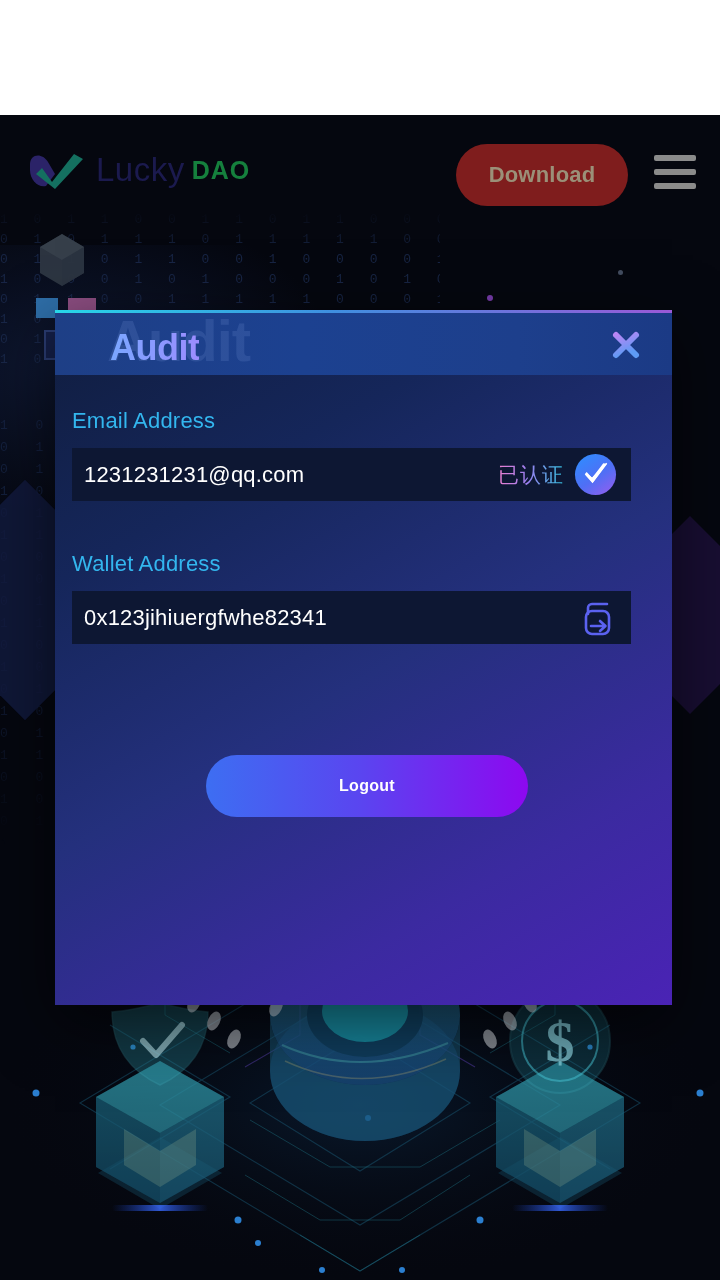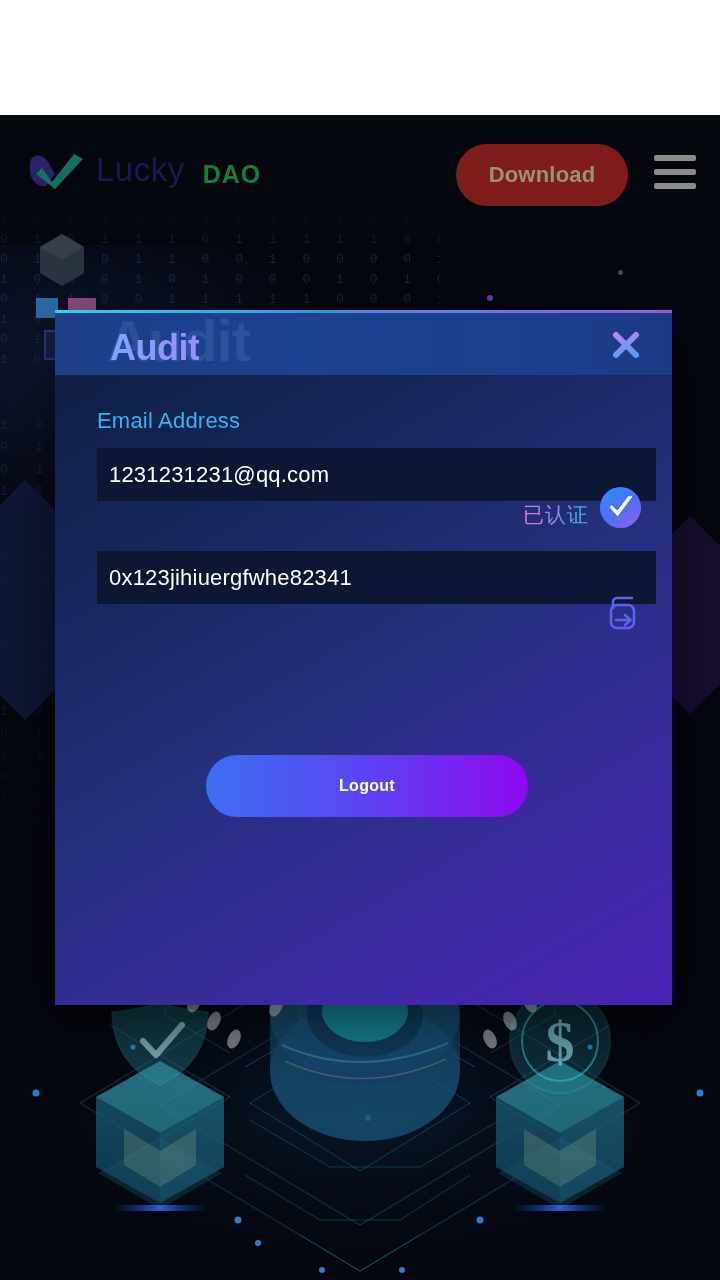--- a/index.html
+++ b/index.html
@@ -63,21 +63,21 @@
   #dot-violet { left:487px; top:180px; width:6px; height:6px; background:#8b45c6; opacity:.85; }
   #dot-grey   { left:618px; top:155px; width:5px; height:5px; background:#5c6a82; opacity:.7; }
 
   
   #header {
     position:absolute; left:0; top:0; width:720px; height:110px;
     display:flex; align-items:center; z-index:20;
   }
   #logo-wrap { display:flex; align-items:center; margin-left:28px; gap:12px; }
   #logo-mark { width:56px; height:40px; flex:none; }
-  #logo-text { display:flex; align-items:flex-end; gap:18px; }
+  #logo-text { display:flex; align-items:center; gap:7px; }
   #logo-lucky {
     font-size:33px; font-weight:400; letter-spacing:.5px;
     color:#1b1a4e;
   }
   #logo-dao {
     font-size:25px; font-weight:700; letter-spacing:1px;
     color:#15803d;
   }
 
   #download-btn {
@@ -127,36 +127,36 @@
     background:linear-gradient(90deg,#7aa7ff 0%, #9b8cff 100%);
     -webkit-background-clip:text; background-clip:text; color:transparent;
     white-space:nowrap;
   }
   #modal-close {
     position:absolute; right:28px; top:14px;
     width:36px; height:36px; cursor:pointer; background:none; border:none; padding:0;
     display:flex; align-items:center; justify-content:center;
   }
 
-  #modal-body { position:absolute; left:0; top:65px; width:100%; bottom:0; padding:33px 42px 0; }
+  #modal-body { position:absolute; left:0; top:65px; width:100%; bottom:0; padding:33px 17px 0; }
 
   .field-label {
     font-size:22px; font-weight:400; color:#33b6ee;
     letter-spacing:.2px; margin-bottom:14px;
   }
   .field-box {
     position:relative; height:53px; width:559px;
     background:#0d1733;
     display:flex; align-items:center;
   }
   .field-value {
     font-size:22px; color:#ffffff; margin-left:12px;
     letter-spacing:.2px; white-space:nowrap;
   }
-  .field-right { position:absolute; right:14px; top:0; height:53px; display:flex; align-items:flex-end; gap:10px;margin-top:28px; }
+  .field-right { position:absolute; right:14px; top:0; height:53px; display:flex; align-items:center; gap:10px; }
 
   #verified-text {
     font-size:21px; font-weight:400;
     background:linear-gradient(90deg,#e97fd0 0%, #9a7ff0 45%, #35c9e8 100%);
     -webkit-background-clip:text; background-clip:text; color:transparent;
     letter-spacing:1px;
   }
   #verified-badge { width:43px; height:43px; flex:none; }
   #copy-btn { width:40px; height:40px; background:none; border:none; padding:0; cursor:pointer; }
 
@@ -407,20 +407,21 @@
             </defs>
             <circle cx="22" cy="22" r="21" fill="url(#badgeG)"></circle>
             <path d="M11 22 L19 31 L34 11 L33 10 L18.5 25 L12.5 20.5 Z" fill="#ffffff"></path>
             <path d="M11.5 21 L19 30.5 L33.5 11 L30 10.5 L18.5 25.5 L13 19.5 Z" fill="#ffffff"></path>
           </svg>
         </div>
       </div>
 
       <div id="field-gap"></div>
 
+      <div class="field-label">Wallet Address</div>
       <div class="field-box">
         <span class="field-value">0x123jihiuergfwhe82341</span>
         <div class="field-right">
           <button id="copy-btn">
             <svg viewBox="0 0 40 40" width="40" height="40">
               <path d="M11 16 L11 10 A4 4 0 0 1 15 6 L30 6" fill="none" stroke="#5b62f0" stroke-width="2.6" stroke-linecap="round"></path>
               <rect x="9" y="13" width="23" height="23" rx="6" fill="none" stroke="#5b62f0" stroke-width="2.6"></rect>
               <path d="M14 28 L28 28 M23 23 L28.5 28 L23 33" fill="none" stroke="#5b62f0" stroke-width="2.6" stroke-linecap="round" stroke-linejoin="round"></path>
             </svg>
           </button>

